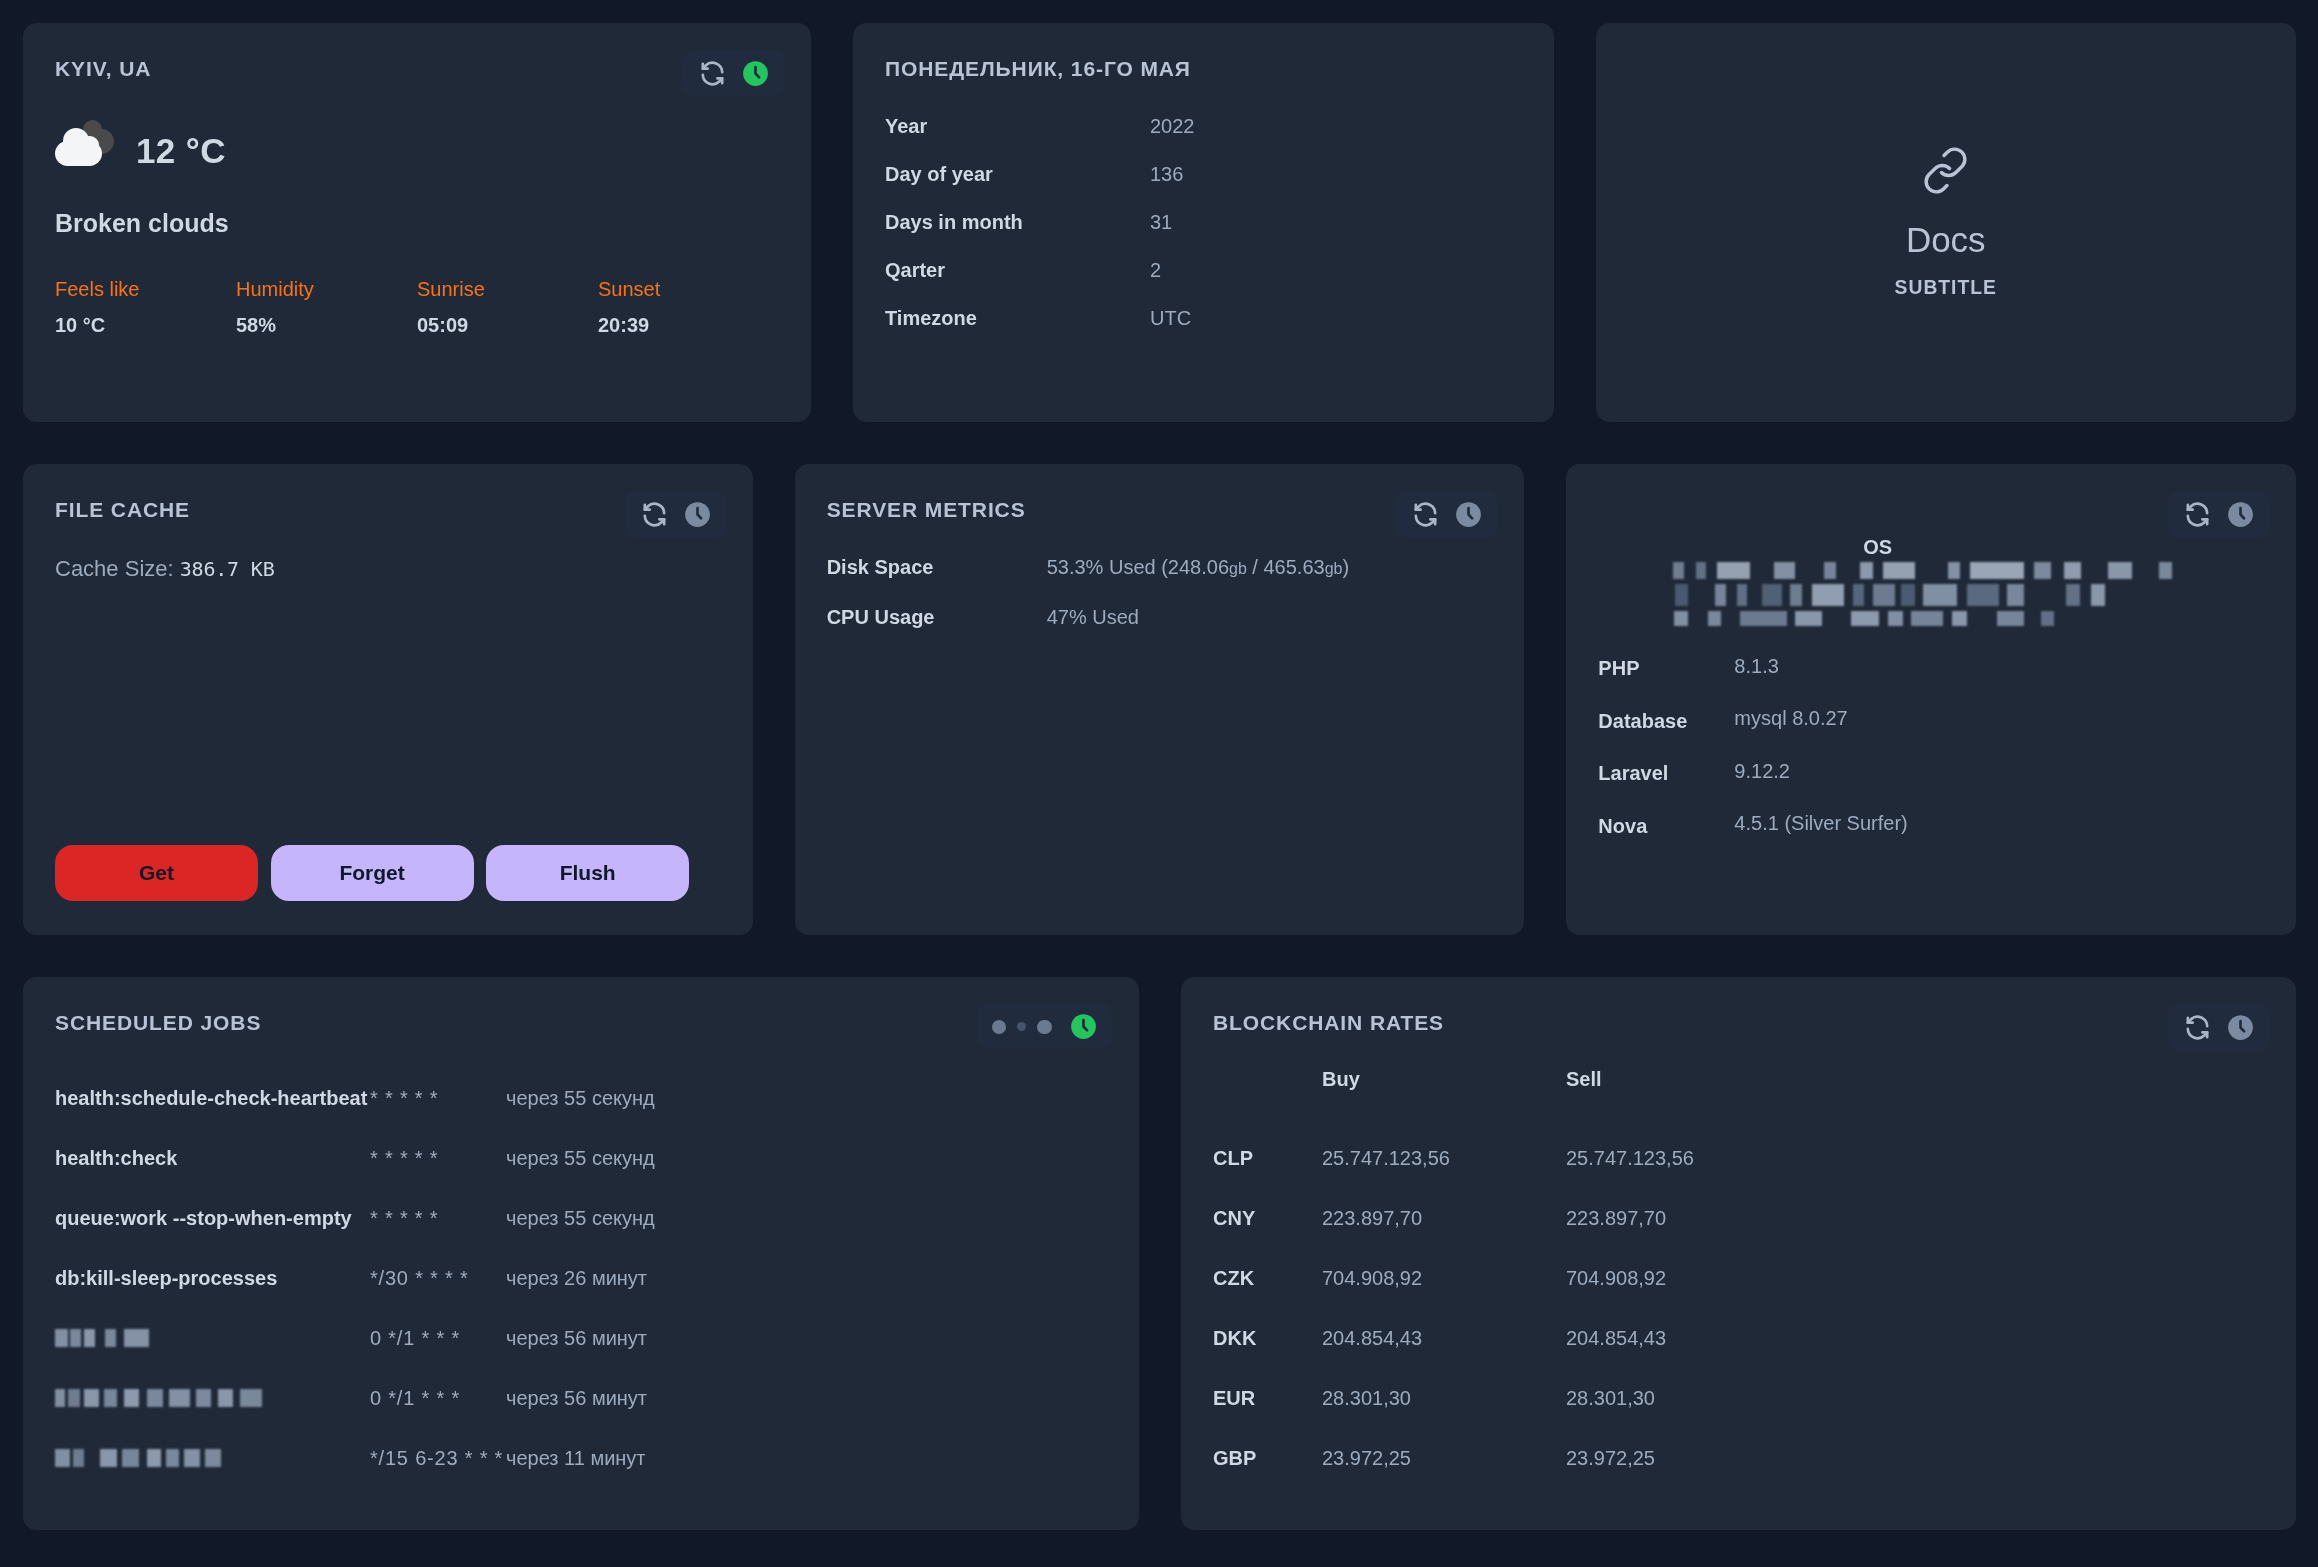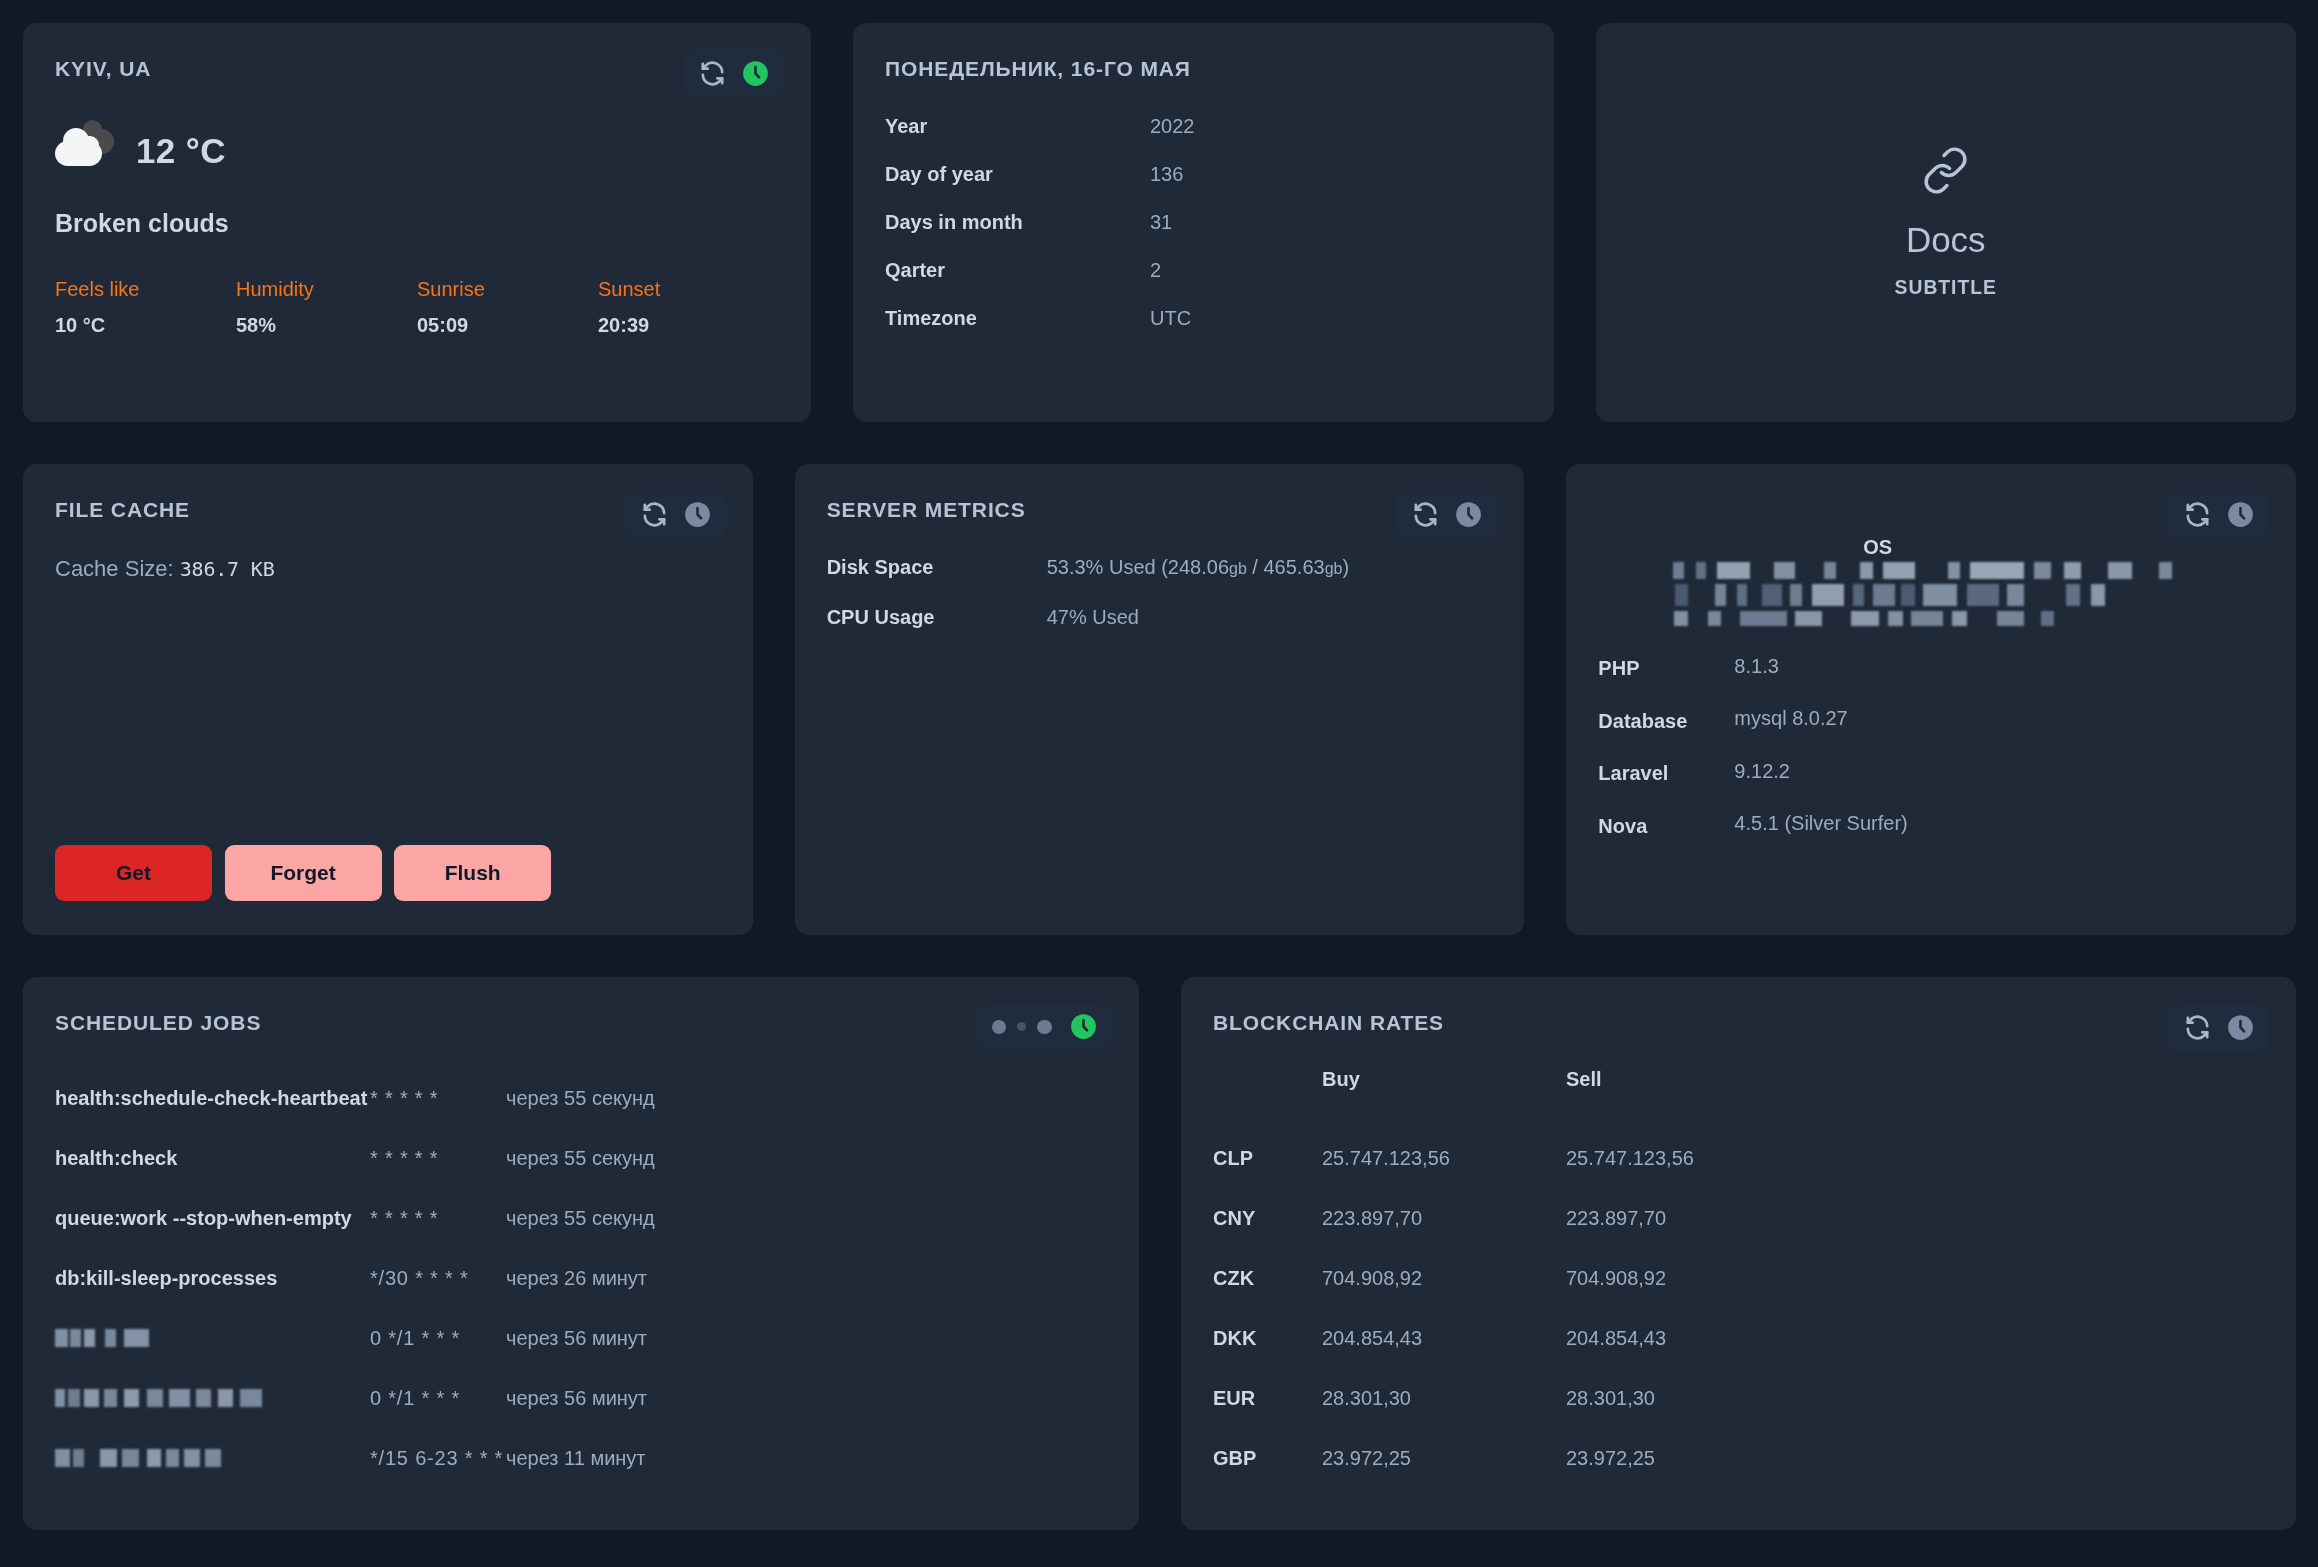--- a/index.html
+++ b/index.html
@@ -128,27 +128,27 @@
 
   
   .cache-card { min-height: 471px; display: flex; flex-direction: column; }
   .cache-size { margin-top: 35px; font-size: 22px; color: #9dabbf; }
   .cache-size .mono {
     font-family: "DejaVu Sans Mono", monospace;
     color: #cfd8e3; font-size: 20px; letter-spacing: -0.2px;
   }
   .cache-actions { margin-top: auto; display: flex; gap: 12.6px; }
   .btn {
-    border: none; border-radius: 9px; cursor: pointer;
-    height: 56px; width: 157px;
+    border: none; border-radius: 18px; cursor: pointer;
+    height: 56px; width: 203px;
     font-family: "Liberation Sans", sans-serif;
     font-size: 21px; font-weight: 700; color: #111827;
   }
   .btn-primary { background: #dc2626; }
-  .btn-soft { background: #fca5a5; }
+  .btn-soft { background: #c4b5fd; }
 
   
   .metrics-card { min-height: 471px; }
   .metrics-card .kv-key { width: 220px; }
   .metrics-card .kv-row { margin-bottom: 27px; }
   .unit { font-size: 16px; }
 
   
   .versions-card { min-height: 471px; }
   .versions-card .kv-key { width: 136px; padding-top: 2.5px; }

